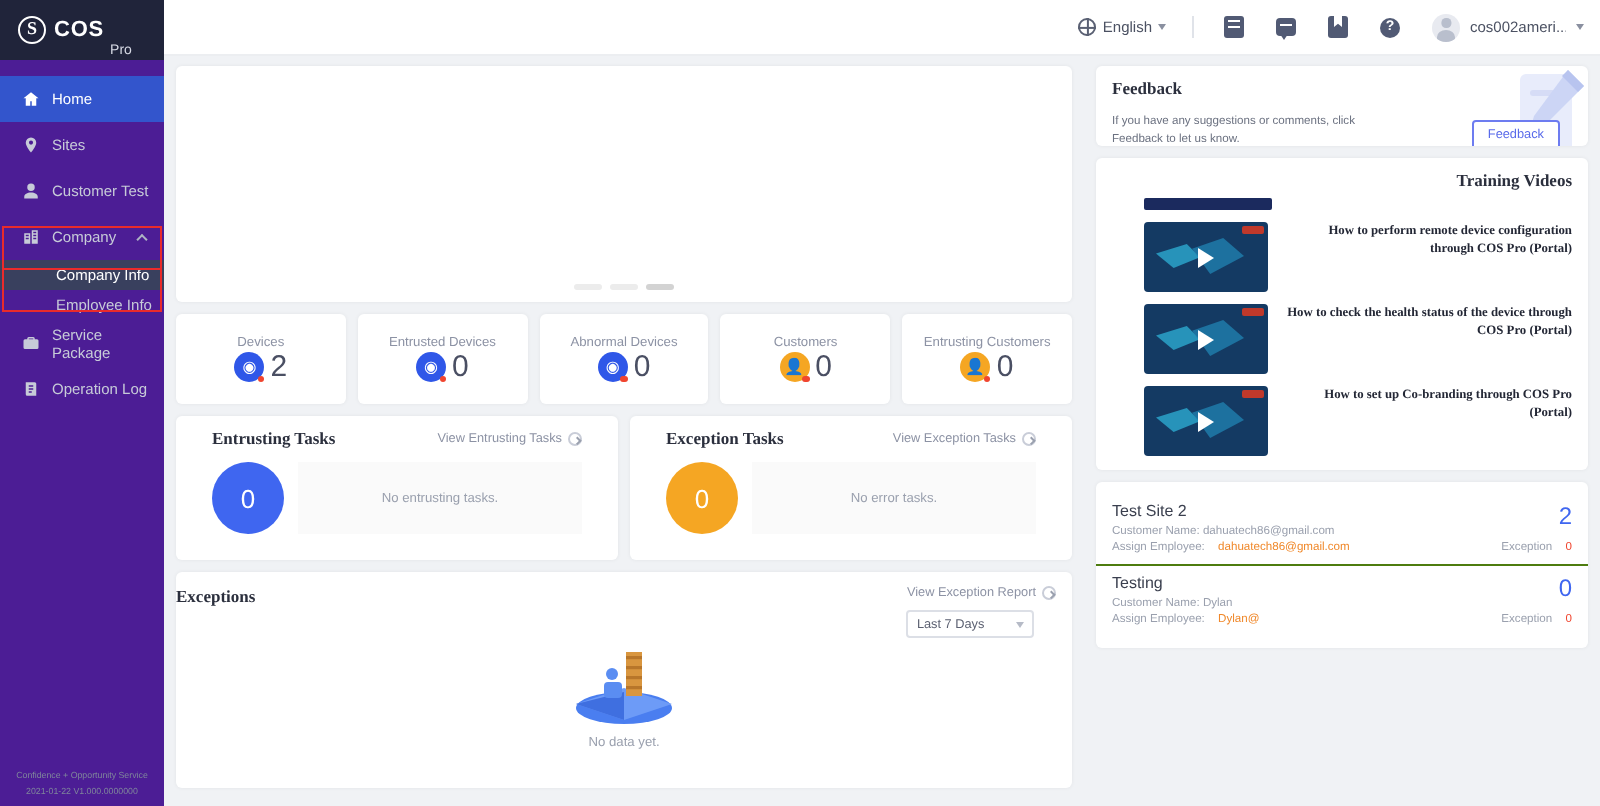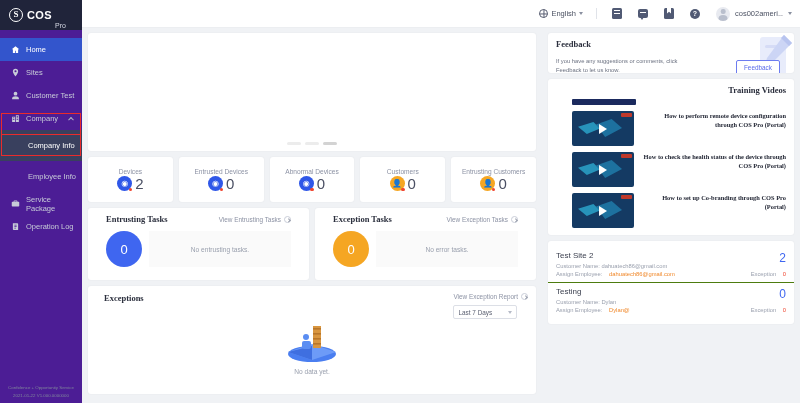--- a/index.html
+++ b/index.html
@@ -57,21 +57,21 @@
   .brand-t { color:#fff; font-size:11px; font-weight:bold; letter-spacing:.4px; }
   .brand-p { color:#d6d9e4; font-size:7px; margin-left:-1px; padding-bottom:1px; align-self:flex-end; }
   .nav { padding-top: 8px; }
   .nav-item {
     height:23px; display:flex; align-items:center; gap:6px;
     padding-left:11px; color:#c7cbd8; font-size:7.5px; cursor:pointer; position:relative;
   }
   .nav-item.active { background:#3355cc; color:#fff; }
   .nav-ico { width:9px; height:9px; flex:0 0 auto; display:block; position:relative; }
   .nav-sub {
-    height:31px; display:flex; align-items:center; padding-left:28px;
+    height:15px; display:flex; align-items:center; padding-left:28px;
     color:#c7cbd8; font-size:7.5px; cursor:pointer;
   }
   .nav-sub.sel { background:#39405e; color:#fff; }
   .chev { position:absolute; right:9px; top:50%; width:4px;height:4px; border-left:1px solid #aeb4c4; border-top:1px solid #aeb4c4; transform:translateY(-30%) rotate(45deg); }
   .hl-box { position:absolute; left:1px; width:80px; border:1.6px solid #ea2b2b; pointer-events:none; z-index:30; }
   .sb-footer { position:absolute; left:0; bottom:4px; width:82px; text-align:center; color:#7f869b; line-height:1.7; }
   .sb-footer div:nth-child(1){ font-size:4.4px; }
   .sb-footer div:nth-child(2){ font-size:4.4px; }
 
   
@@ -99,21 +99,21 @@
   .tc-head { display:flex; align-items:center; justify-content:space-between; }
   .tc-title { font-size:8.5px; font-weight:bold; color:#2b2f3d; font-family:"Liberation Serif",serif; }
   .tc-link { font-size:6.4px; color:#8c92a4; display:flex; align-items:center; gap:3px; cursor:pointer; }
   .rnd { width:7px;height:7px;border:.7px solid #c9cdd8;border-radius:50%; position:relative; }
   .rnd:after{ content:""; position:absolute; left:1.7px; top:2px; width:2.4px;height:2.4px;border-right:.8px solid #9aa0ae;border-top:.8px solid #9aa0ae; transform:rotate(45deg); }
   .tc-body { display:flex; align-items:center; gap:7px; margin-top:7px; }
   .circ { width:36px;height:36px;border-radius:50%; display:flex;align-items:center;justify-content:center; color:#fff; font-size:13px; flex:0 0 auto; }
   .circ.blue{ background:#3f66f0; } .circ.org{ background:#f5a623; }
   .empty { flex:1; height:36px; background:#fafafa; display:flex; align-items:center; justify-content:center; font-size:6.6px; color:#9aa0ae; }
 
-  .exc { margin-top:6px; height:108px; background:#fff; border-radius:3px; box-shadow:0 0 2px rgba(0,0,0,.06); padding:7px 16px; position:relative; }
+  .exc { margin-top:6px; height:108px; background:#fff; border-radius:3px; box-shadow:0 0 2px rgba(0,0,0,.06); padding:7px 0; position:relative; }
   .exc-title { font-size:8.5px; font-weight:bold; color:#2b2f3d; font-family:"Liberation Serif",serif; }
   .exc-tr { position:absolute; right:8px; top:7px; text-align:right; }
   .sel-box { margin-top:5px; width:64px; height:14px; border:1px solid #dcdfe6; border-radius:2px; display:flex; align-items:center; justify-content:space-between; padding:0 4px; font-size:6.4px; color:#5c6172; cursor:pointer; }
   .sel-car { width:0;height:0;border-left:2.4px solid transparent;border-right:2.4px solid transparent;border-top:3px solid #b6bbc7; }
   .exc-empty { position:absolute; left:0; right:0; top:30px; display:flex; flex-direction:column; align-items:center; }
   .exc-cap { font-size:6.6px; color:#9aa0ae; margin-top:4px; }
 
   
   .right { position:absolute; left:548px; top:33px; width:246px; }
   .fb { background:#fff; border-radius:3px; box-shadow:0 0 2px rgba(0,0,0,.06); padding:6px 8px; height:40px; position:relative; overflow:hidden; }

